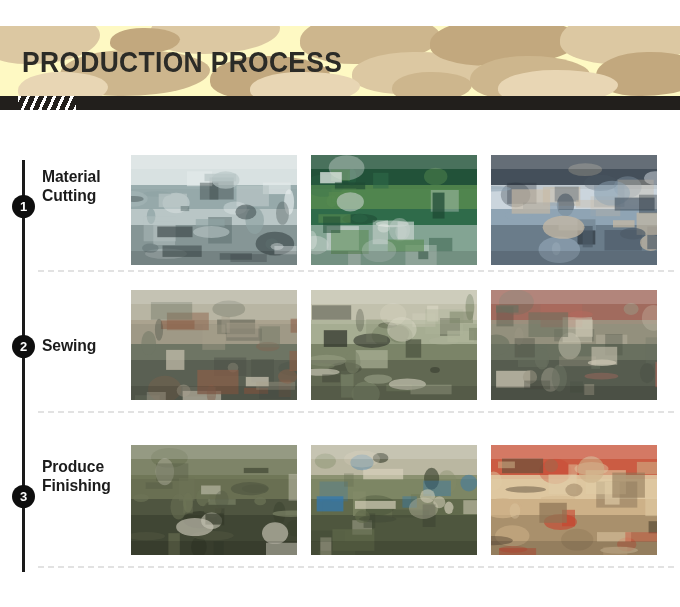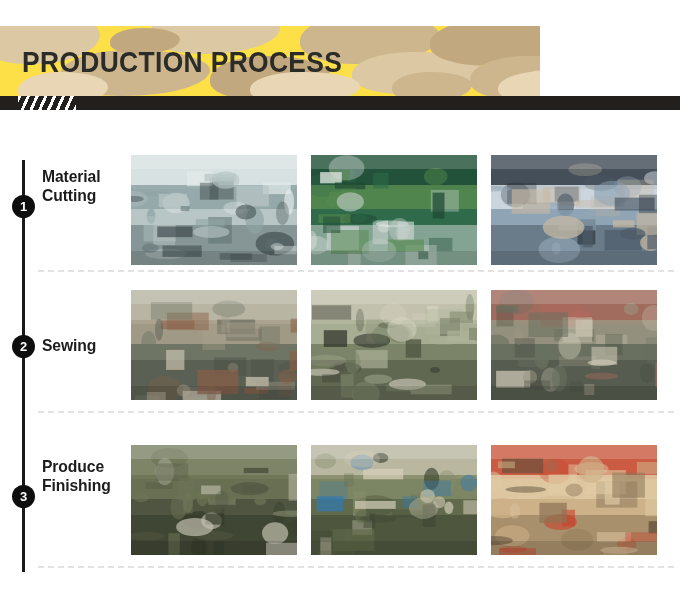--- a/index.html
+++ b/index.html
@@ -6,23 +6,23 @@
   html, body {
     width: 680px; height: 607px;
     background: #ffffff;
     font-family: "Liberation Sans", sans-serif;
     overflow: hidden;
   }
   .page { position: relative; width: 680px; height: 607px; background: #fff; }
 
   
   .banner {
-    position: absolute; left: 0; top: 26px; width: 540px; height: 72px;
+    position: absolute; left: 0; top: 26px; width: 680px; height: 72px;
     overflow: hidden;
-    background: #fde047;
+    background: #fef9c3;
   }
   .banner .camo { position: absolute; inset: 0; }
   .banner .camo span {
     position: absolute; display: block;
     border-radius: 48% 52% 60% 40% / 55% 45% 58% 42%;
   }
   .banner-title {
     position: absolute; left: 22px; top: 0; height: 72px;
     display: flex; align-items: center;
     font-family: "Liberation Sans", sans-serif;

